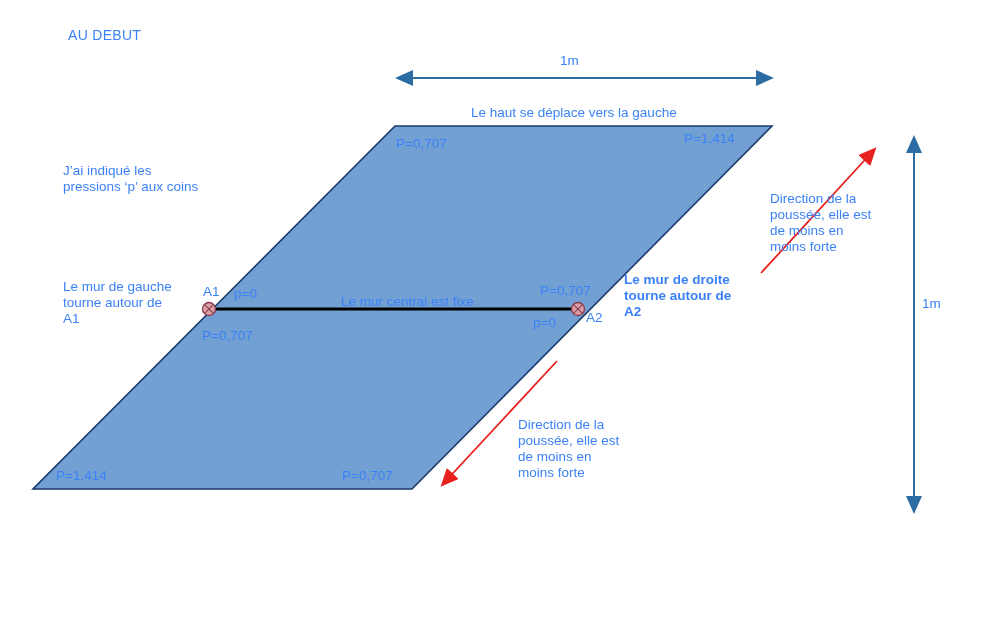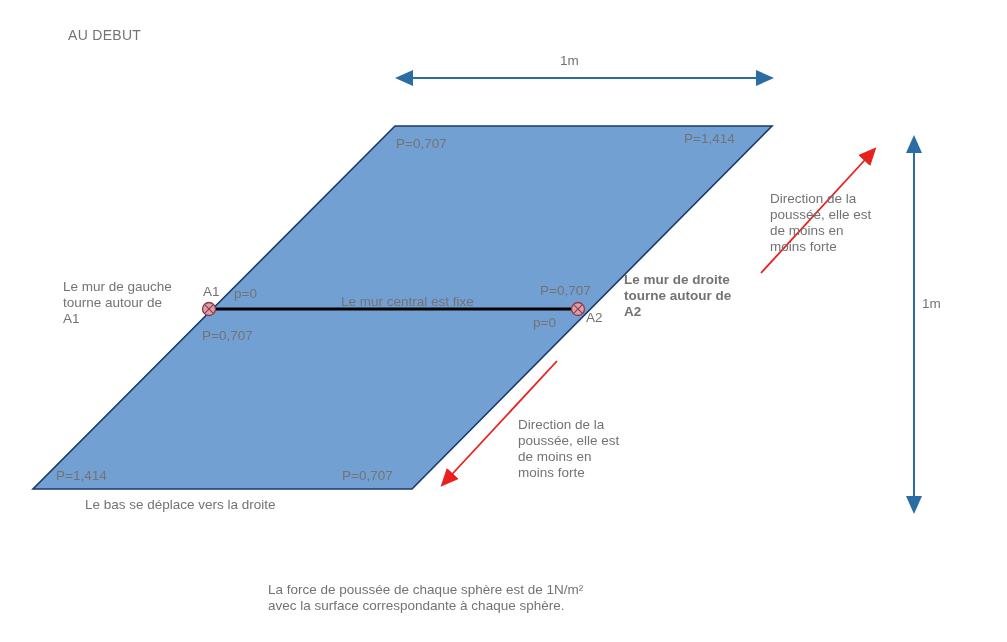--- a/index.html
+++ b/index.html
@@ -23,21 +23,21 @@
     left: 0;
     top: 0;
     width: 1007px;
     height: 642px;
   }
   .lbl {
     position: absolute;
     font-size: 13.5px;
     line-height: 16px;
     white-space: pre;
-    color: #737373;
+    color: #3b82f6;
   }
   .title {
     font-size: 14px;
     letter-spacing: 0.3px;
   }
 </style>
 </head>
 <body>
 
 <div id="canvas">
@@ -75,46 +75,46 @@
     <line x1="573.4" y1="304.4" x2="582.6" y2="313.6" stroke="#8b3a4a" stroke-width="1.1"></line>
     <line x1="582.6" y1="304.4" x2="573.4" y2="313.6" stroke="#8b3a4a" stroke-width="1.1"></line>
   </svg>
 
   <div class="lbl title" style="left:68px; top:27px;">AU DEBUT</div>
 
   <div class="lbl" style="left:560px; top:53px;">1m</div>
 
   <div class="lbl" style="left:922px; top:296px;">1m</div>
 
+  <div class="lbl" style="left:471px; top:105px;">Le haut se déplace vers la gauche</div>
 
-  <div class="lbl" style="left:85px; top:497px;">Le bas se déplace vers la droite</div>
 
   <div class="lbl" style="left:341px; top:294px;">Le mur central est fixe</div>
 
+  <div class="lbl" style="left:63px; top:163px;">J’ai indiqué les
+pressions ‘p’ aux coins</div>
 
   <div class="lbl" style="left:63px; top:264px;margin-top:15px;">Le mur de gauche
 tourne autour de
 A1</div>
 
   <div class="lbl" style="left:624px; top:272px;font-weight:bold;">Le mur de droite
 tourne autour de
 A2</div>
 
   <div class="lbl" style="left:770px; top:191px;">Direction de la
 poussée, elle est
 de moins en
 moins forte</div>
 
   <div class="lbl" style="left:518px; top:417px;">Direction de la
 poussée, elle est
 de moins en
 moins forte</div>
 
-  <div class="lbl" style="left:268px; top:582px;">La force de poussée de chaque sphère est de 1N/m²
-avec la surface correspondante à chaque sphère.</div>
 
   <div class="lbl" style="left:396px; top:136px;">P=0,707</div>
 
   <div class="lbl" style="left:684px; top:131px;">P=1,414</div>
 
   <div class="lbl" style="left:234px; top:286px;">p=0</div>
 
   <div class="lbl" style="left:202px; top:328px;">P=0,707</div>
 
   <div class="lbl" style="left:540px; top:283px;">P=0,707</div>

